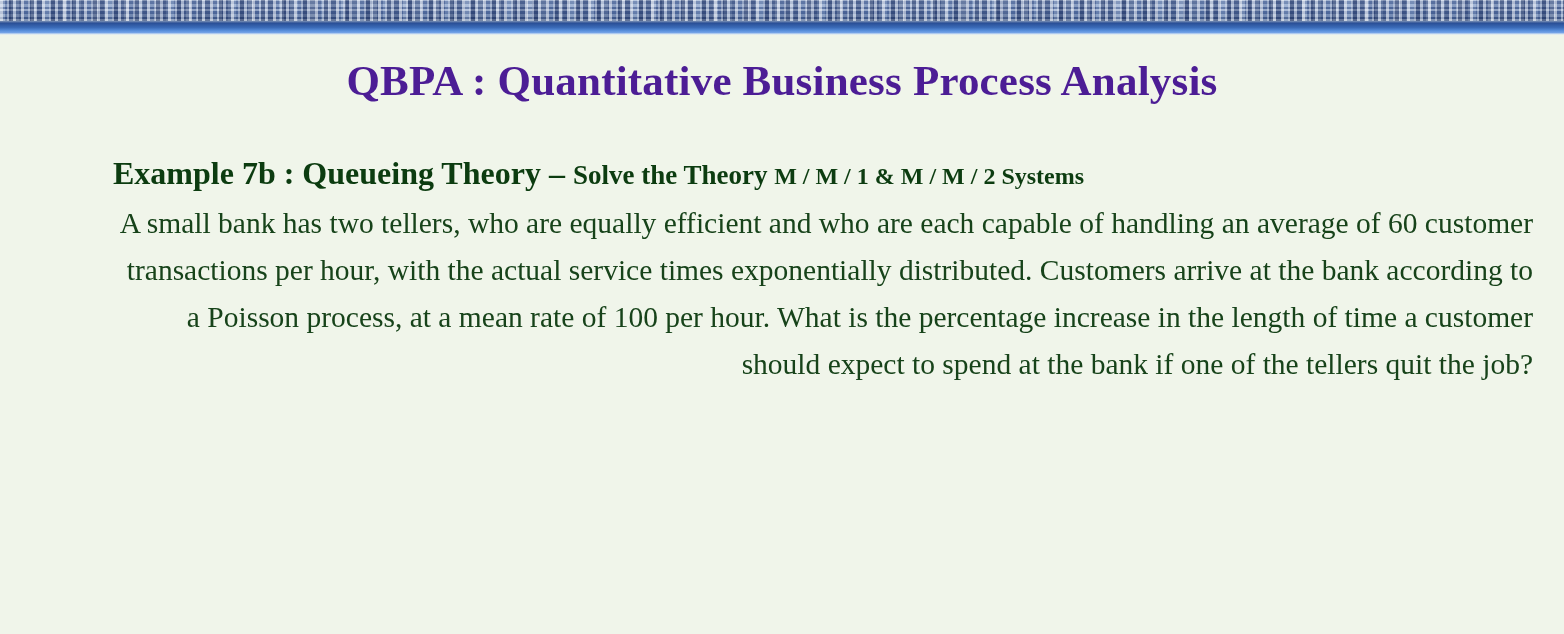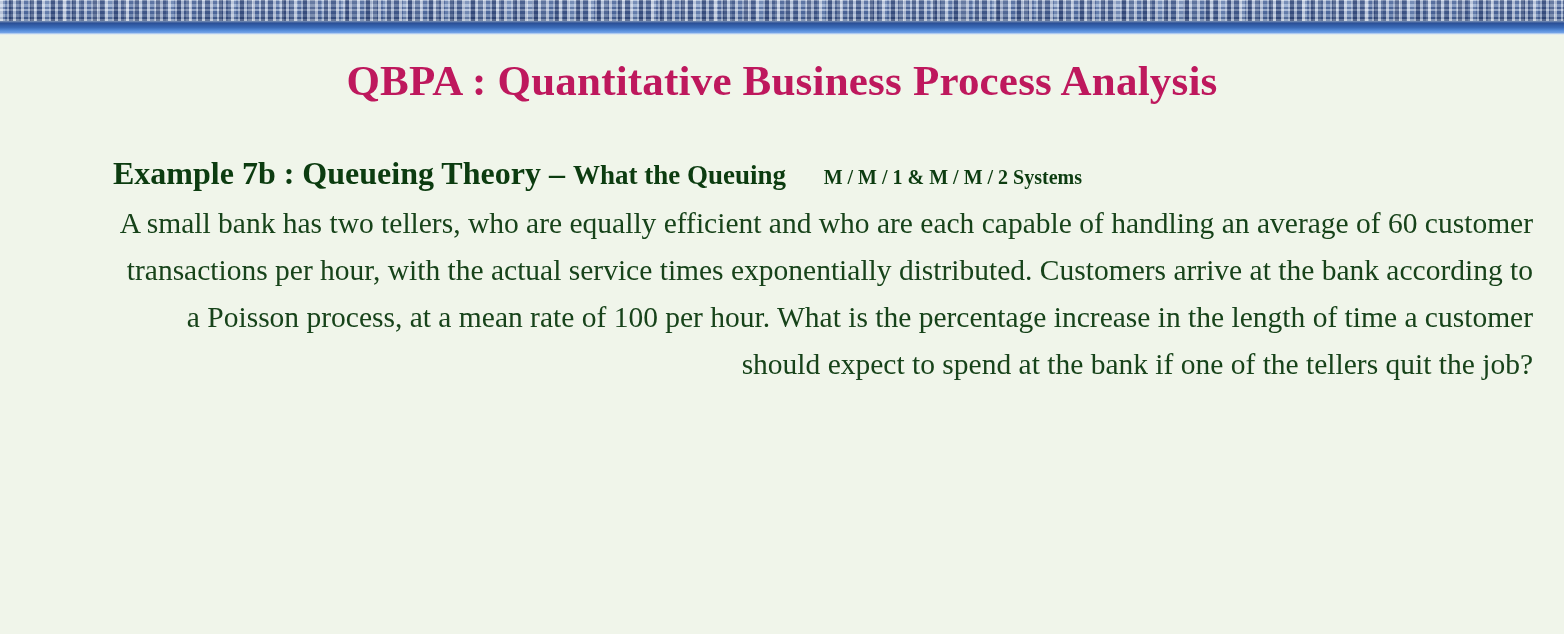--- a/index.html
+++ b/index.html
@@ -83,21 +83,21 @@
     background: linear-gradient(180deg, #8fb6ec 0%, #d9e6f2 60%, #eef3e9 100%);
   }
 
   
   .title {
     position: absolute;
     top: 58px;
     left: 0;
     width: 1564px;
     text-align: center;
-    color: #be185d;
+    color: #4c1d95;
     font-weight: bold;
     font-size: 43px;
     letter-spacing: 0.2px;
     line-height: 1.08;
     white-space: nowrap;
   }
 
   
   .body-block {
     position: absolute;
@@ -108,21 +108,21 @@
 
   .subtitle {
     color: #0c3c10;
     font-weight: bold;
     line-height: 1.12;
     margin: 0 0 8px 0;
     white-space: nowrap;
   }
   .sub-a { font-size: 32px; }
   .sub-b { font-size: 27px; }
-  .sub-c { font-size: 20px; margin-left: 31px; }
+  .sub-c { font-size: 24px; }
 
   .paragraph {
     color: #17431a;
     font-size: 29.5px;
     line-height: 1.59;
     margin: 0;
     width: 1420px;
     text-align: right;
   }
 </style>
@@ -135,20 +135,20 @@
     <div class="banner-texture"></div>
     <div class="banner-gradient"></div>
     <div class="banner-edge"></div>
   </div>
 
   <div class="title">QBPA : Quantitative Business Process Analysis</div>
 
   <div class="body-block">
 
     <div class="subtitle">
-      <span class="sub-a">Example 7b : Queueing Theory – </span><span class="sub-b">What the Queuing </span><span class="sub-c">M / M / 1 &amp; M / M / 2 Systems</span>
+      <span class="sub-a">Example 7b : Queueing Theory – </span><span class="sub-b">Solve the Theory </span><span class="sub-c">M / M / 1 &amp; M / M / 2 Systems</span>
     </div>
 
     <p class="paragraph">A small bank has two tellers, who are equally efficient and who are each capable of handling an average of 60 customer transactions per hour, with the actual service times exponentially distributed. Customers arrive at the bank according to a Poisson process, at a mean rate of 100 per hour. What is the percentage increase in the length of time a customer should expect to spend at the bank if one of the tellers quit the job?</p>
 
   </div>
 
 </div>
 
 </body></html>

